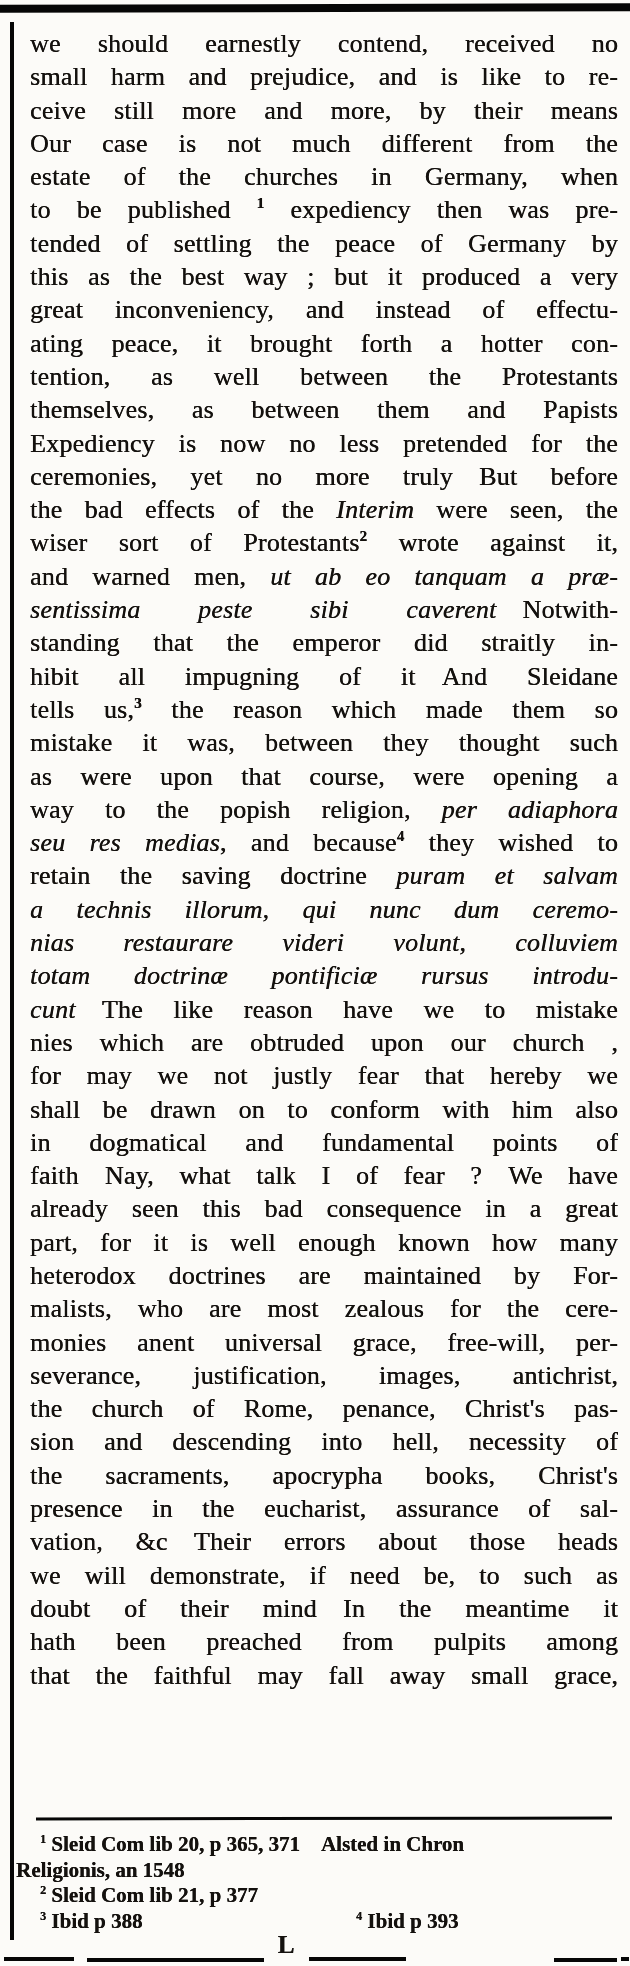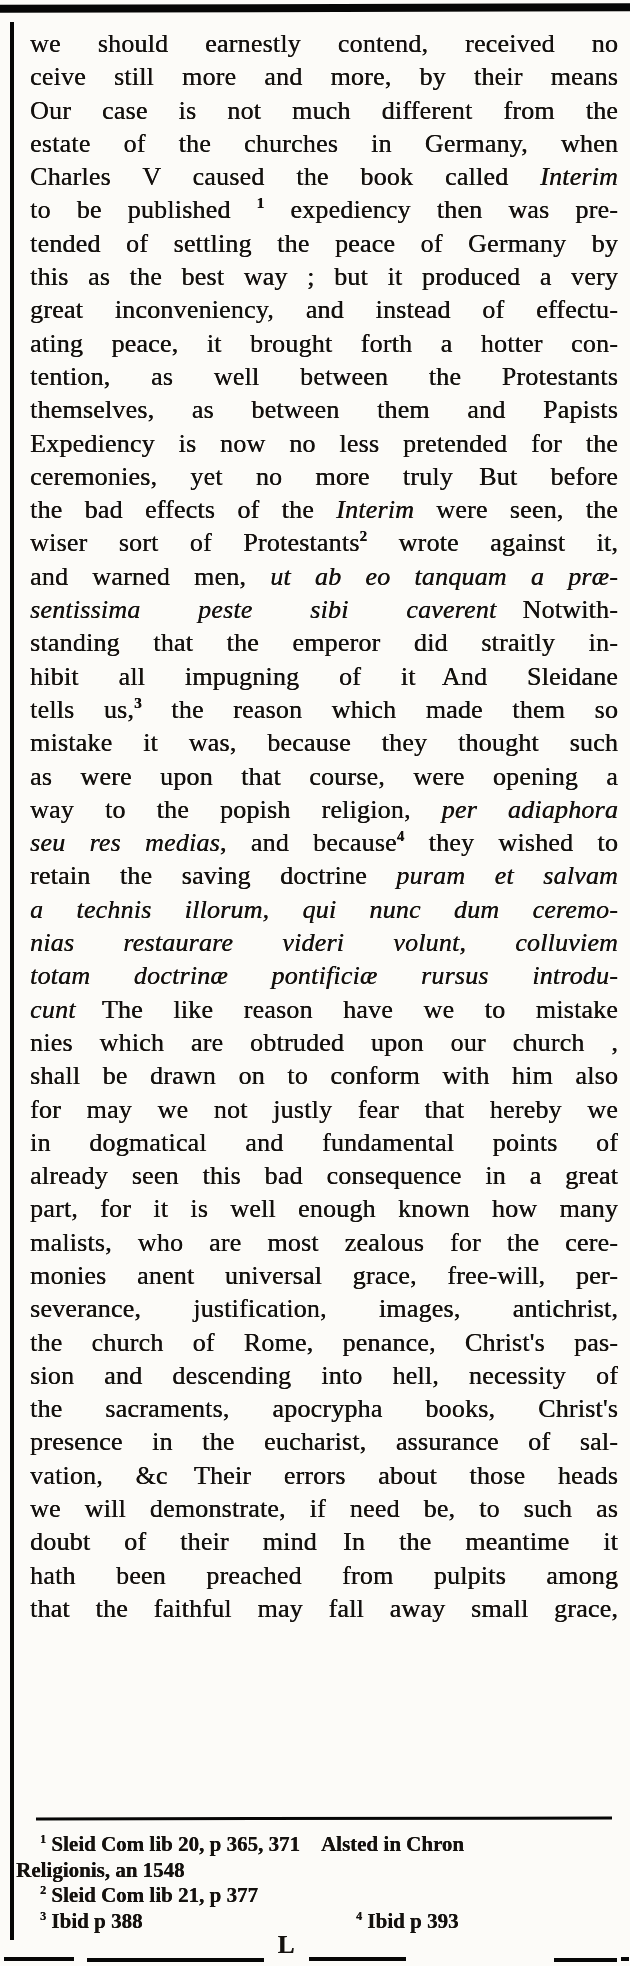--- a/index.html
+++ b/index.html
@@ -84,55 +84,57 @@
 </head>
 <body>
 
 <div class="page">
 
   <div class="border-top"></div>
   <div class="border-left"></div>
 
   <div class="text-block" id="body-lines">
       <div class="body-line">we should earnestly contend, received no</div>
+      <div class="body-line">small harm and prejudice, and is like to re-</div>
       <div class="body-line">ceive still more and more, by their means</div>
       <div class="body-line">Our case is not much different from the</div>
       <div class="body-line">estate of the churches in Germany, when</div>
-      <div class="body-line">Charles V caused the book called <i>Interim</i></div>
       <div class="body-line">to be published <sup>1</sup> expediency then was pre-</div>
       <div class="body-line">tended of settling the peace of Germany by</div>
       <div class="body-line">this as the best way ; but it produced a very</div>
       <div class="body-line">great inconveniency, and instead of effectu-</div>
       <div class="body-line">ating peace, it brought forth a hotter con-</div>
       <div class="body-line">tention, as well between the Protestants</div>
       <div class="body-line">themselves, as between them and Papists</div>
       <div class="body-line">Expediency is now no less pretended for the</div>
       <div class="body-line">ceremonies, yet no more truly But before</div>
       <div class="body-line">the bad effects of the <i>Interim</i> were seen, the</div>
       <div class="body-line">wiser sort of Protestants<sup>2</sup> wrote against it,</div>
       <div class="body-line">and warned men, <i>ut ab eo tanquam a præ-</i></div>
       <div class="body-line"><i>sentissima peste sibi caverent</i> Notwith-</div>
       <div class="body-line">standing that the emperor did straitly in-</div>
       <div class="body-line">hibit all impugning of it And Sleidane</div>
       <div class="body-line">tells us,<sup>3</sup> the reason which made them so</div>
-      <div class="body-line">mistake it was, because they thought such</div>
+      <div class="body-line">mistake it was, between they thought such</div>
       <div class="body-line">as were upon that course, were opening a</div>
       <div class="body-line">way to the popish religion, <i>per adiaphora</i></div>
       <div class="body-line"><i>seu res medias</i>, and because<sup>4</sup> they wished to</div>
       <div class="body-line">retain the saving doctrine <i>puram et salvam</i></div>
       <div class="body-line"><i>a technis illorum, qui nunc dum ceremo-</i></div>
       <div class="body-line"><i>nias restaurare videri volunt, colluviem</i></div>
       <div class="body-line"><i>totam doctrinæ pontificiæ rursus introdu-</i></div>
       <div class="body-line"><i>cunt</i> The like reason have we to mistake</div>
       <div class="body-line">nies which are obtruded upon our church ,</div>
+      <div class="body-line">for may we not justly fear that hereby we</div>
       <div class="body-line">shall be drawn on to conform with him also</div>
-      <div class="body-line">for may we not justly fear that hereby we</div>
       <div class="body-line">in dogmatical and fundamental points of</div>
+      <div class="body-line">faith Nay, what talk I of fear ? We have</div>
       <div class="body-line">already seen this bad consequence in a great</div>
       <div class="body-line">part, for it is well enough known how many</div>
+      <div class="body-line">heterodox doctrines are maintained by For-</div>
       <div class="body-line">malists, who are most zealous for the cere-</div>
       <div class="body-line">monies anent universal grace, free-will, per-</div>
       <div class="body-line">severance, justification, images, antichrist,</div>
       <div class="body-line">the church of Rome, penance, Christ's pas-</div>
       <div class="body-line">sion and descending into hell, necessity of</div>
       <div class="body-line">the sacraments, apocrypha books, Christ's</div>
       <div class="body-line">presence in the eucharist, assurance of sal-</div>
       <div class="body-line">vation, &amp;c Their errors about those heads</div>
       <div class="body-line">we will demonstrate, if need be, to such as</div>
       <div class="body-line">doubt of their mind In the meantime it</div>

